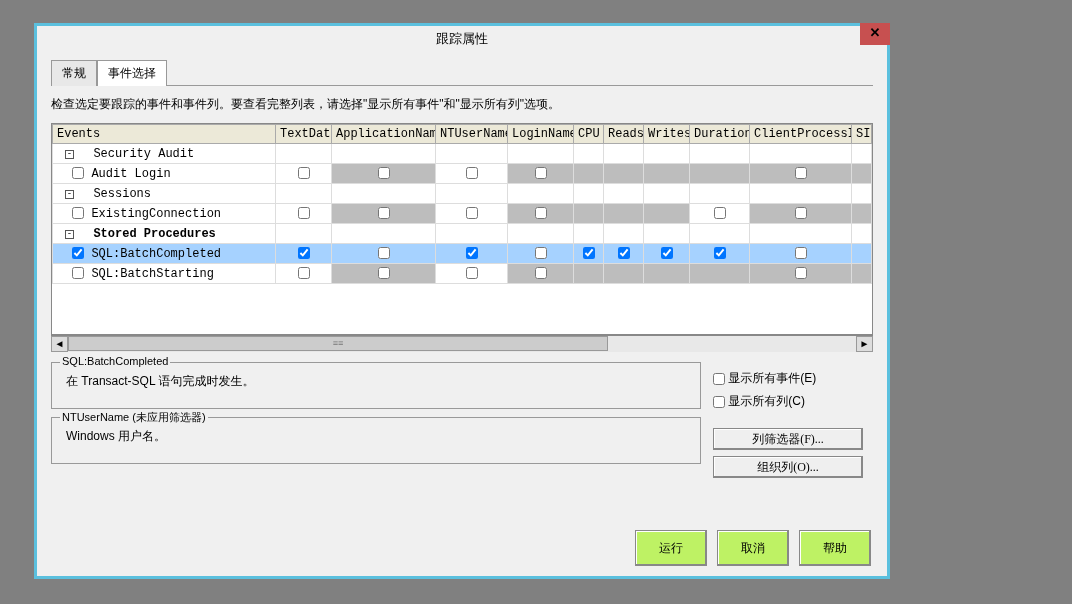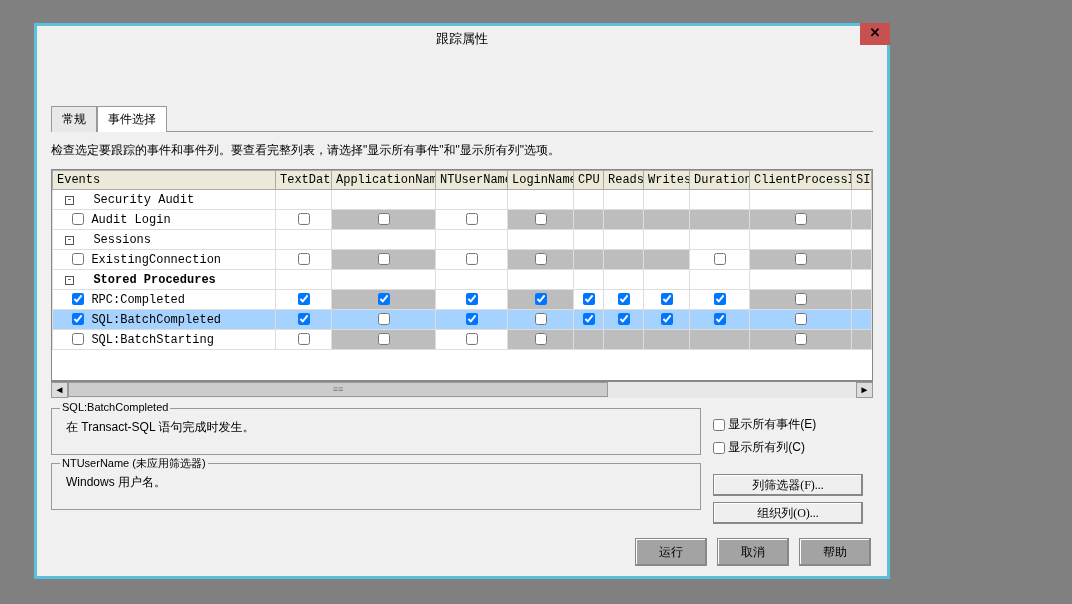--- a/index.html
+++ b/index.html
@@ -1,21 +1,21 @@
 <!DOCTYPE html>
 <html><head>
 <meta charset="utf-8">
 <style>
 * { box-sizing: border-box; margin: 0; padding: 0; }
 body { background: #808080; font-family: "Microsoft YaHei", Tahoma, sans-serif; font-size: 12px; width: 1072px; height: 604px; overflow: hidden; }
 .dialog { position: absolute; left: 34px; top: 23px; width: 856px; height: 556px; background: #f0f0f0; border: 3px solid #5bc0de; }
 .titlebar { height: 25px; background: #f0f0f0; position: relative; text-align: center; line-height: 25px; font-size: 13px; }
 .close-btn { position: absolute; right: -3px; top: -3px; width: 30px; height: 22px; background: #c75050; color: #000; text-align: center; line-height: 20px; font-weight: bold; font-size: 13px; cursor: pointer; }
 .content { padding: 8px 14px 8px 14px; }
-.tabs { display: flex; border-bottom: 1px solid #999; margin-top: 46px; }
+.tabs { display: flex; border-bottom: 1px solid #999; }
 .tab { padding: 4px 10px; border: 1px solid #999; border-bottom: none; background: #f0f0f0; position: relative; top: 1px; cursor: pointer; }
 .tab.inactive { background: #e8e8e8; }
 .tab.active { background: #fff; font-weight: normal; }
 .tab-panel { padding: 10px 0 8px 0; }
 .instruction { margin-bottom: 10px; font-size: 12px; }
 .grid-container { border: 1px solid #888; background: #fff; height: 212px; overflow: hidden; position: relative; }
 table.grid { width: 100%; border-collapse: collapse; font-family: "SimSun", "Courier New", monospace; font-size: 12px; table-layout: fixed; }
 table.grid th { border: 1px solid #aaa; background: #ece9d8; font-weight: normal; text-align: left; padding: 2px 4px; height: 18px; white-space: nowrap; overflow: hidden; }
 table.grid td { border: 1px solid #ddd; padding: 0; height: 20px; text-align: center; }
 table.grid td.ev { text-align: left; padding-left: 12px; white-space: nowrap; overflow: hidden; }
@@ -33,21 +33,21 @@
 .hscroll .thumb { position: absolute; left: 0; top: 0; height: 15px; width: 540px; background: #ccc; border: 1px solid #999; }
 .hscroll .thumb::after { content:"≡≡"; color:#777; position:absolute; left:50%; transform:translateX(-50%); font-size:9px; top:1px; }
 .groupbox { border: 1px solid #999; margin-top: 8px; padding: 6px 8px 8px 8px; position: relative; }
 .groupbox .legend { position: absolute; top: -8px; left: 8px; background: #f0f0f0; padding: 0 2px; font-size: 11px; }
 .lower { display: flex; gap: 12px; margin-top: 2px; }
 .lower .left { flex: 1; }
 .lower .right { width: 160px; padding-top: 16px; }
 .opt { margin-bottom: 6px; }
 .side-btn { width: 150px; height: 22px; margin-bottom: 6px; background: #efefef; border: 1px solid #888; box-shadow: inset -1px -1px #888, inset 1px 1px #fff; cursor: pointer; font-size: 12px; font-family: Liberation Serif, serif; }
 .footer { position: absolute; right: 16px; bottom: 10px; display: flex; gap: 10px; }
-.footer button { width: 72px; height: 28px; background: #a3a3a3; border: 1px solid #888; box-shadow: inset -1px -1px #888, inset 1px 1px #fff; cursor: pointer; font-size: 12px; }
+.footer button { width: 72px; height: 36px; background: #bef264; border: 1px solid #888; box-shadow: inset -1px -1px #888, inset 1px 1px #fff; cursor: pointer; font-size: 12px; }
 </style>
 </head>
 <body>
 
 <div class="dialog">
   <div class="titlebar">
     <span>跟踪属性</span>
     <div class="close-btn">✕</div>
   </div>
   <div class="content">
@@ -147,33 +147,20 @@
                 <td></td>
                 <td></td>
                 <td></td>
                 <td></td>
                 <td></td>
                 <td></td>
                 <td></td>
                 <td></td>
                 <td></td>
               </tr>
-              <tr>
-                <td class="ev">&nbsp;<input type="checkbox" class="small" checked="" style=""> <span>RPC:Completed</span></td>
-                <td><input type="checkbox" class="small" checked="" style=""></td>
-                <td class="gray"><input type="checkbox" class="small" checked="" style=""></td>
-                <td><input type="checkbox" class="small" checked="" style=""></td>
-                <td class="gray"><input type="checkbox" class="small" checked="" style=""></td>
-                <td><input type="checkbox" class="small" checked="" style=""></td>
-                <td><input type="checkbox" class="small" checked="" style=""></td>
-                <td><input type="checkbox" class="small" checked="" style=""></td>
-                <td><input type="checkbox" class="small" checked="" style=""></td>
-                <td class="gray"><input type="checkbox" class="small" style=""></td>
-                <td class="gray"></td>
-              </tr>
               <tr class="hl">
                 <td class="ev">&nbsp;<input type="checkbox" class="small" checked="" style=""> <span>SQL:BatchCompleted</span></td>
                 <td><input type="checkbox" class="small" checked="" style=""></td>
                 <td class="gray"><input type="checkbox" class="small" style=""></td>
                 <td><input type="checkbox" class="small" checked="" style=""></td>
                 <td class="gray"><input type="checkbox" class="small" style=""></td>
                 <td><input type="checkbox" class="small" checked="" style=""></td>
                 <td><input type="checkbox" class="small" checked="" style=""></td>
                 <td><input type="checkbox" class="small" checked="" style=""></td>
                 <td><input type="checkbox" class="small" checked="" style=""></td>

